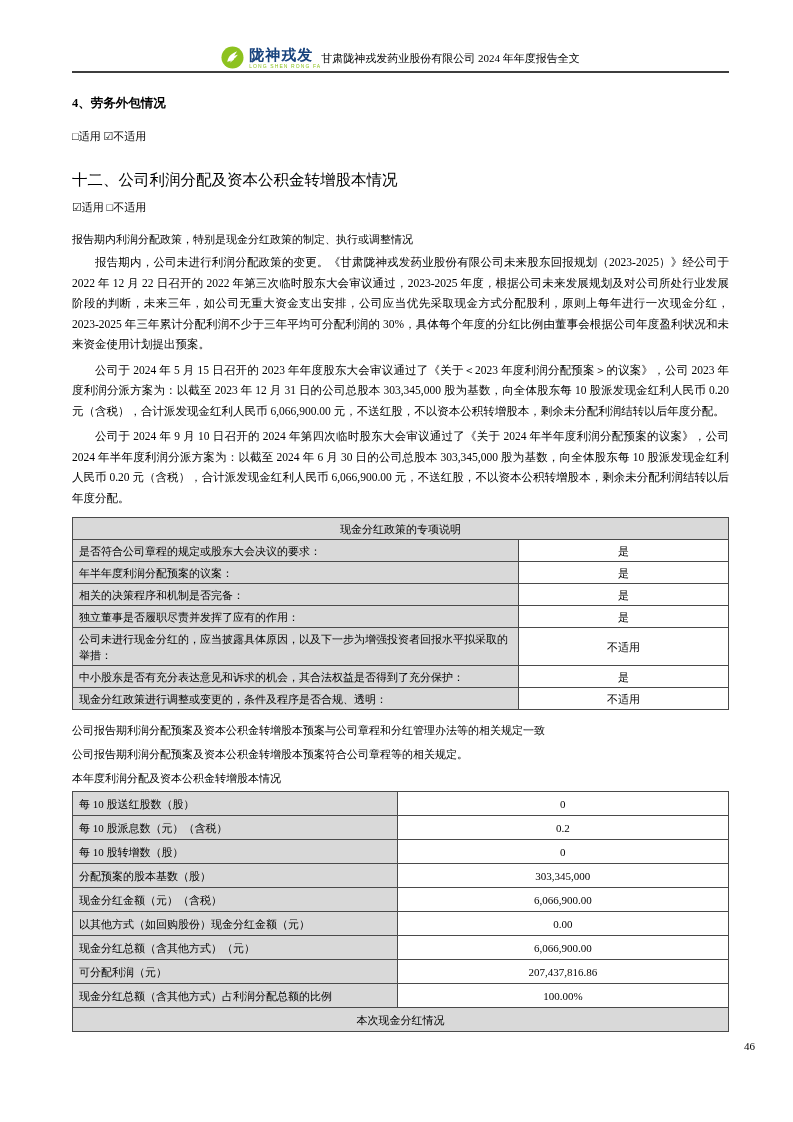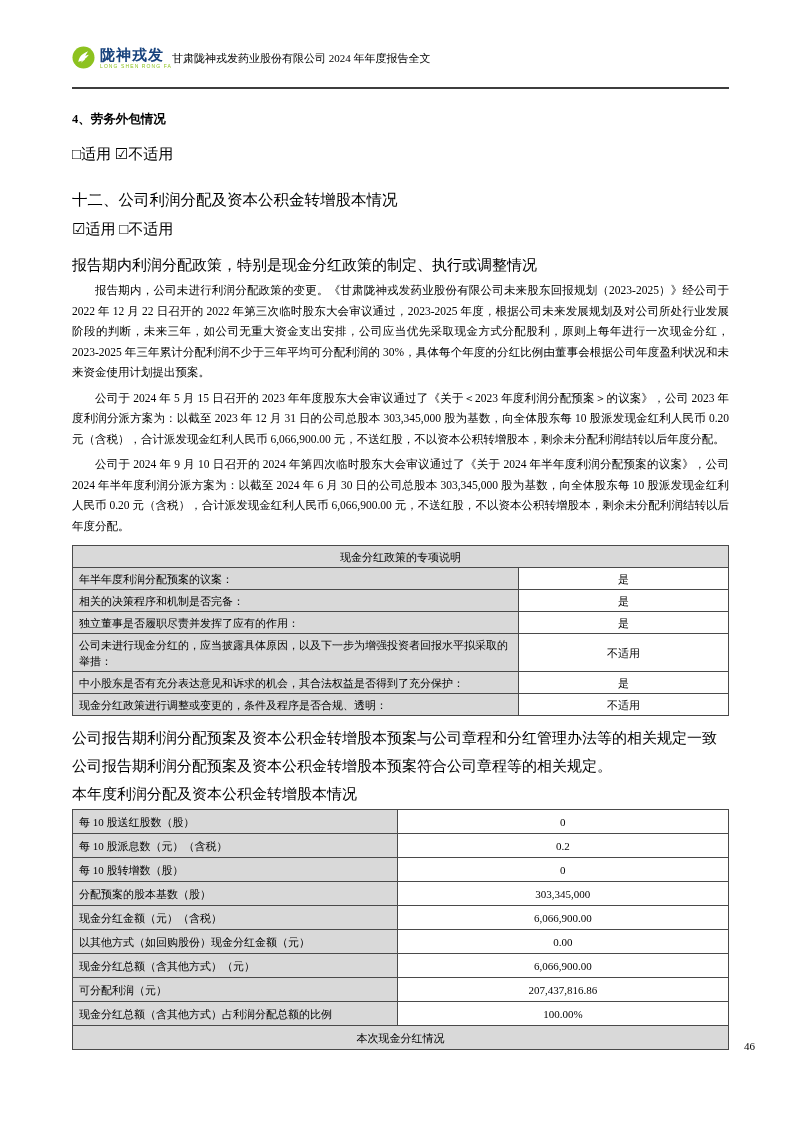--- a/index.html
+++ b/index.html
@@ -4,39 +4,39 @@
 <style>
   * { margin:0; padding:0; box-sizing:border-box; }
   body { background:#888; font-family:"Liberation Serif","DejaVu Serif",serif; }
   .page {
     position:relative; width:793px; height:1122px; margin:0 auto;
     background:#ffffff; color:#000; overflow:hidden;
     padding:46px 64px 0 72px;
   }
   
   .header {
-    display:flex; justify-content:flex-start; align-items:flex-end;
-    padding-bottom:18px; border-bottom:2px solid #3d3d3d;
+    display:flex; justify-content:center; align-items:flex-end;
+    padding-bottom:2px; border-bottom:2px solid #3d3d3d;
   }
   .logo { display:flex; align-items:center; gap:5px; }
   .logo-mark { width:23px; height:23px; flex:0 0 auto; }
   .logo-text { display:flex; flex-direction:column; line-height:1; }
   .logo-cn {
     font-family:"Liberation Sans","DejaVu Sans",sans-serif;
     font-weight:bold; font-size:15px; color:#17427c; letter-spacing:1px;
   }
   .logo-en {
     font-family:"Liberation Sans","DejaVu Sans",sans-serif;
     font-size:5px; color:#8dc21f; letter-spacing:1.1px; margin-top:2px;
   }
   .report-title { font-size:11px; padding-bottom:3px; }
   
   .h-small { font-size:12.5px; font-weight:bold; margin-top:22px; }
   .h-large { font-size:15.5px; font-weight:normal; margin-top:26px; }
-  .line { font-size:15px; margin-top:17px; }
+  .line { font-size:11px; margin-top:17px; }
   .line.tight { margin-top:9px; }
   .para {
     font-size:11.5px; line-height:20.5px; text-align:justify;
     text-indent:2em; margin-top:5px;
   }
   
   table {
     width:100%; border-collapse:collapse; table-layout:fixed;
     font-size:11px; margin-top:9px;
   }
@@ -88,20 +88,24 @@
   <p class="para">公司于 2024 年 9 月 10 日召开的 2024 年第四次临时股东大会审议通过了《关于 2024 年半年度利润分配预案的议案》，公司 2024 年半年度利润分派方案为：以截至 2024 年 6 月 30 日的公司总股本 303,345,000 股为基数，向全体股东每 10 股派发现金红利人民币 0.20 元（含税），合计派发现金红利人民币 6,066,900.00 元，不送红股，不以资本公积转增股本，剩余未分配利润结转以后年度分配。</p>
 
   <table class="t-policy">
     <colgroup>
         <col class="c1">
         <col class="c2">
       </colgroup>
     <tbody>
       <tr class="row-title">
         <td colspan="2">现金分红政策的专项说明</td>
+      </tr>
+      <tr>
+        <td class="cell-label">是否符合公司章程的规定或股东大会决议的要求：</td>
+        <td class="cell-value">是</td>
       </tr>
       <tr>
         <td class="cell-label">年半年度利润分配预案的议案：</td>
         <td class="cell-value">是</td>
       </tr>
       <tr>
         <td class="cell-label">相关的决策程序和机制是否完备：</td>
         <td class="cell-value">是</td>
       </tr>
       <tr>

